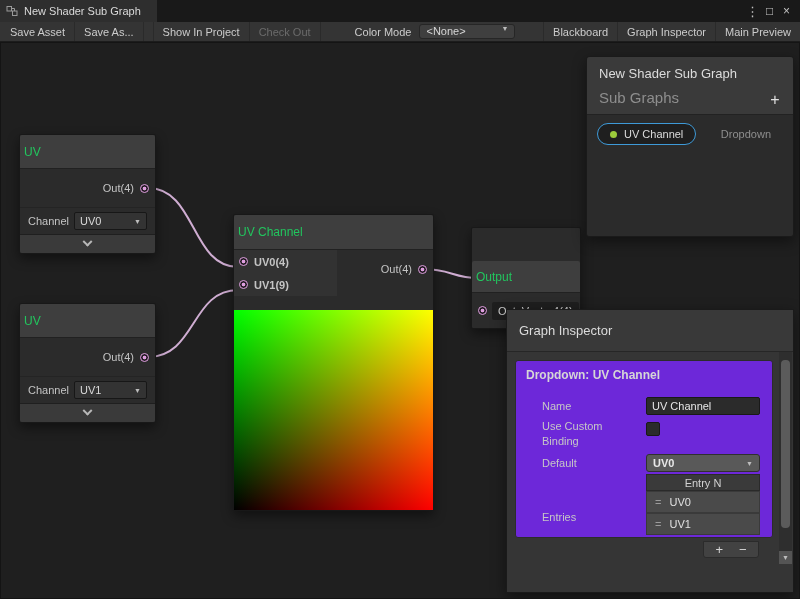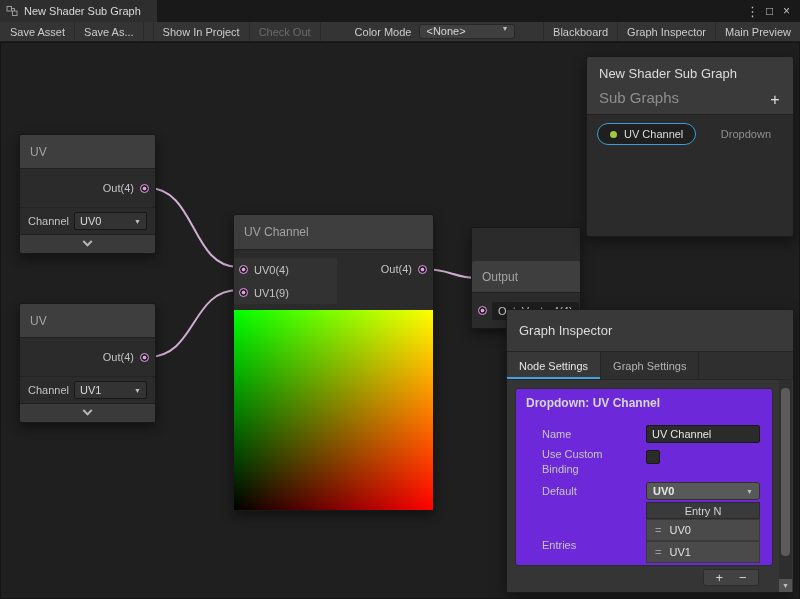--- a/index.html
+++ b/index.html
@@ -23,36 +23,36 @@
   .tb-dropdown { display:flex; align-items:flex-start; justify-content:space-between; width:96px; margin:2px 0; padding:0 6px; background:#3f3f3f; border:1px solid #262626; border-radius:3px; color:#d6d6d6; }
   .tb-right { margin-left:auto; display:flex; }
   .tb-right .tb-btn { border-left:1px solid #2a2a2a; border-right:none; }
 
   
   .graph { position:absolute; left:0; top:42px; width:800px; height:557px; background:#1f1f1f; border:1px solid #141414; overflow:hidden; }
   .edges { position:absolute; left:0; top:0; width:800px; height:557px; }
 
   
   .node { position:absolute; background:#2b2b2b; border:1px solid #181818; border-radius:2px; box-shadow:0 5px 12px rgba(0,0,0,.45); }
-  .node-header { height:34px; display:flex; align-items:center; padding:0 10px; background:#3e3e3e; color:#a3a3a3; font-size:12px; border-bottom:1px solid #212121; border-radius:2px 2px 0 0; }
+  .node-header { height:34px; display:flex; align-items:center; padding:0 4px; background:#3e3e3e; color:#22c55e; font-size:12px; border-bottom:1px solid #212121; border-radius:2px 2px 0 0; }
   .port { width:9px; height:9px; border-radius:50%; border:1px solid #df9edf; background:radial-gradient(circle, #df9edf 0 1.5px, #241c24 2.2px); flex:none; }
   .caret { font-size:7px; color:#bdbdbd; line-height:1; }
 
   .uv-node { left:18px; width:137px; }
   .uv-out-row { height:38px; display:flex; align-items:center; justify-content:flex-end; gap:6px; padding-right:6px; color:#c4c4c4; }
   .uv-dd-row { height:27px; display:flex; align-items:center; padding:0 8px; gap:4px; border-top:1px solid #242424; }
   .uv-dd-label { width:42px; overflow:hidden; white-space:nowrap; color:#c4c4c4; }
   .node-select { flex:1; height:18px; display:flex; align-items:center; justify-content:space-between; padding:0 5px; background:#333333; border:1px solid #171717; border-radius:2px; color:#dadada; }
   .node-footer { height:19px; background:#3a3a3a; border-top:1px solid #1f1f1f; display:flex; align-items:center; justify-content:center; border-radius:0 0 2px 2px; }
   .chev { width:7px; height:7px; border-right:2px solid #b8b8b8; border-bottom:2px solid #b8b8b8; transform:rotate(45deg) translate(-2px,-2px); }
 
   .uvc-node { left:232px; top:171px; width:201px; }
   .uvc-header { height:35px; }
   .uvc-ports { position:relative; height:60px; }
-  .uvc-in-col { position:absolute; left:0; top:8px; width:103px; background:#323232; }
+  .uvc-in-col { position:absolute; left:0; top:0; width:103px; background:#323232;font-weight:bold; }
   .uvc-in-row { height:23px; display:flex; align-items:center; gap:6px; padding-left:5px; color:#c4c4c4; }
   .uvc-out-row { position:absolute; right:6px; top:13px; display:flex; align-items:center; gap:6px; color:#c4c4c4; }
   .uvc-preview { width:100%; height:200px; background-image:linear-gradient(to right,#000000,#ff0000), linear-gradient(to bottom,#00ff00,#000000); background-blend-mode:screen; }
 
   .out-node { left:470px; top:184px; width:110px; }
   .out-header { height:32px;margin-top:33px; }
   .out-row { height:35px; display:flex; align-items:center; gap:5px; padding:0 6px; }
   .out-pill { background:#1e1e1e; border-radius:2px; padding:3px 6px; color:#cccccc; white-space:nowrap; }
 
   
@@ -222,24 +222,20 @@
           </div>
           <span class="bb-type">Dropdown</span>
         </div>
       </div>
     </div>
 
     <div class="inspector">
       <div class="gi-header">
         <span>Graph Inspector</span>
       </div>
-      <div class="gi-tabs">
-        <div class="gi-tab active">Node Settings</div>
-        <div class="gi-tab">Graph Settings</div>
-      </div>
       <div class="gi-content">
         <div class="gi-card">
           <div class="gi-card-title">Dropdown: UV Channel</div>
 
           <span class="gi-label" style="top:39px">Name</span>
           <input class="gi-input gi-ctrl" style="top: 36px;" value="UV Channel">
 
           <span class="gi-label" style="top:58px;width:92px;line-height:1.4">Use Custom Binding</span>
           <div class="gi-check gi-ctrl" style="top:61px"></div>
 

